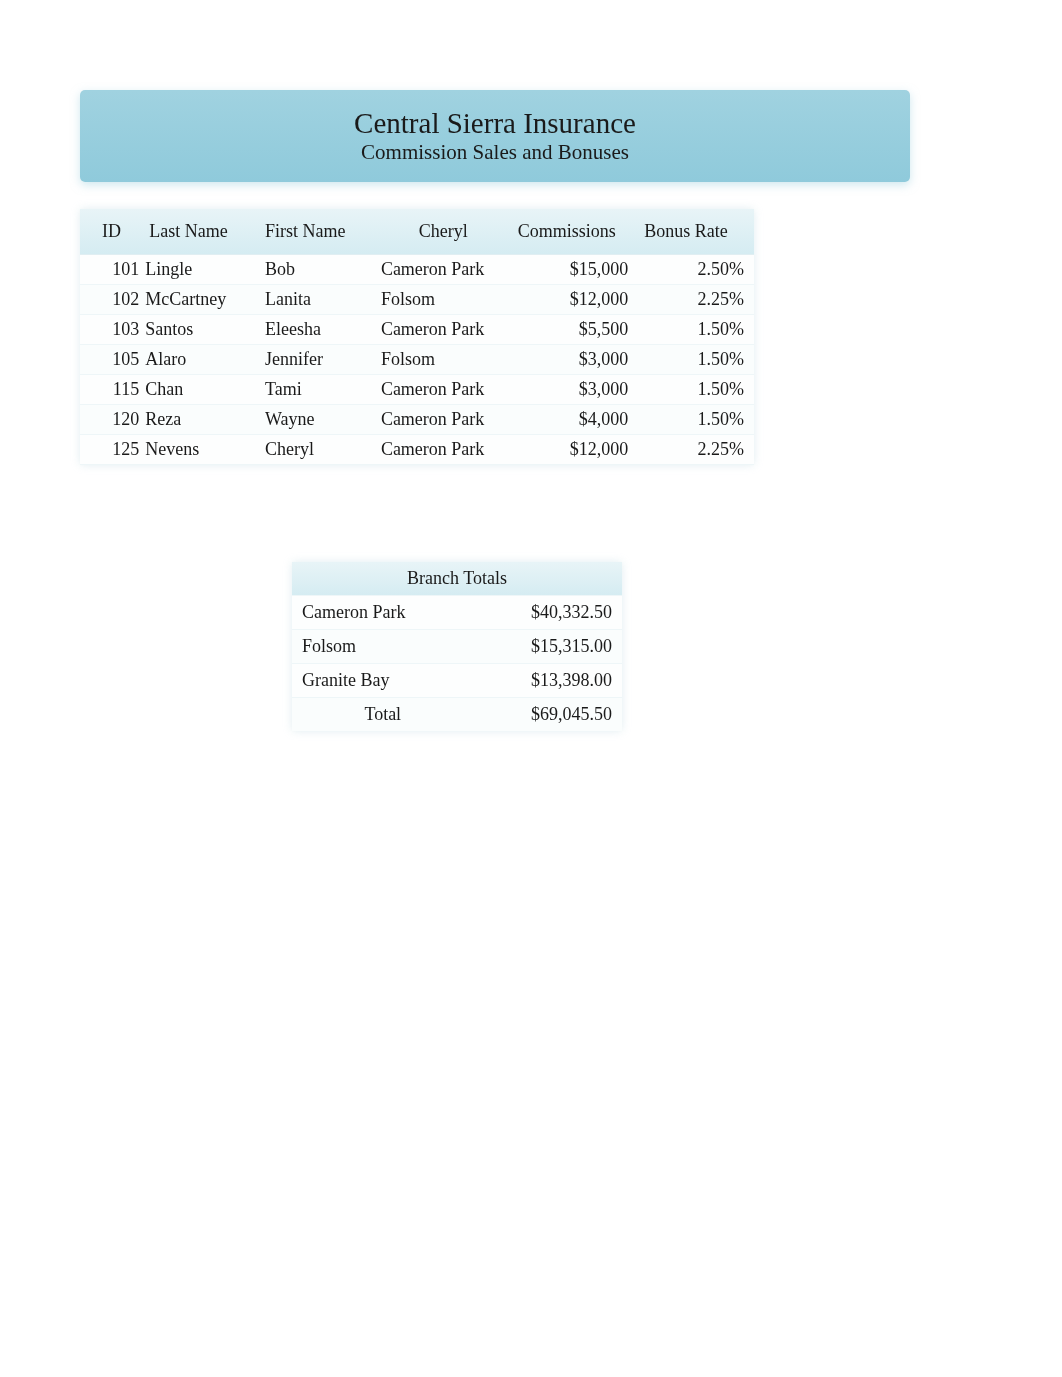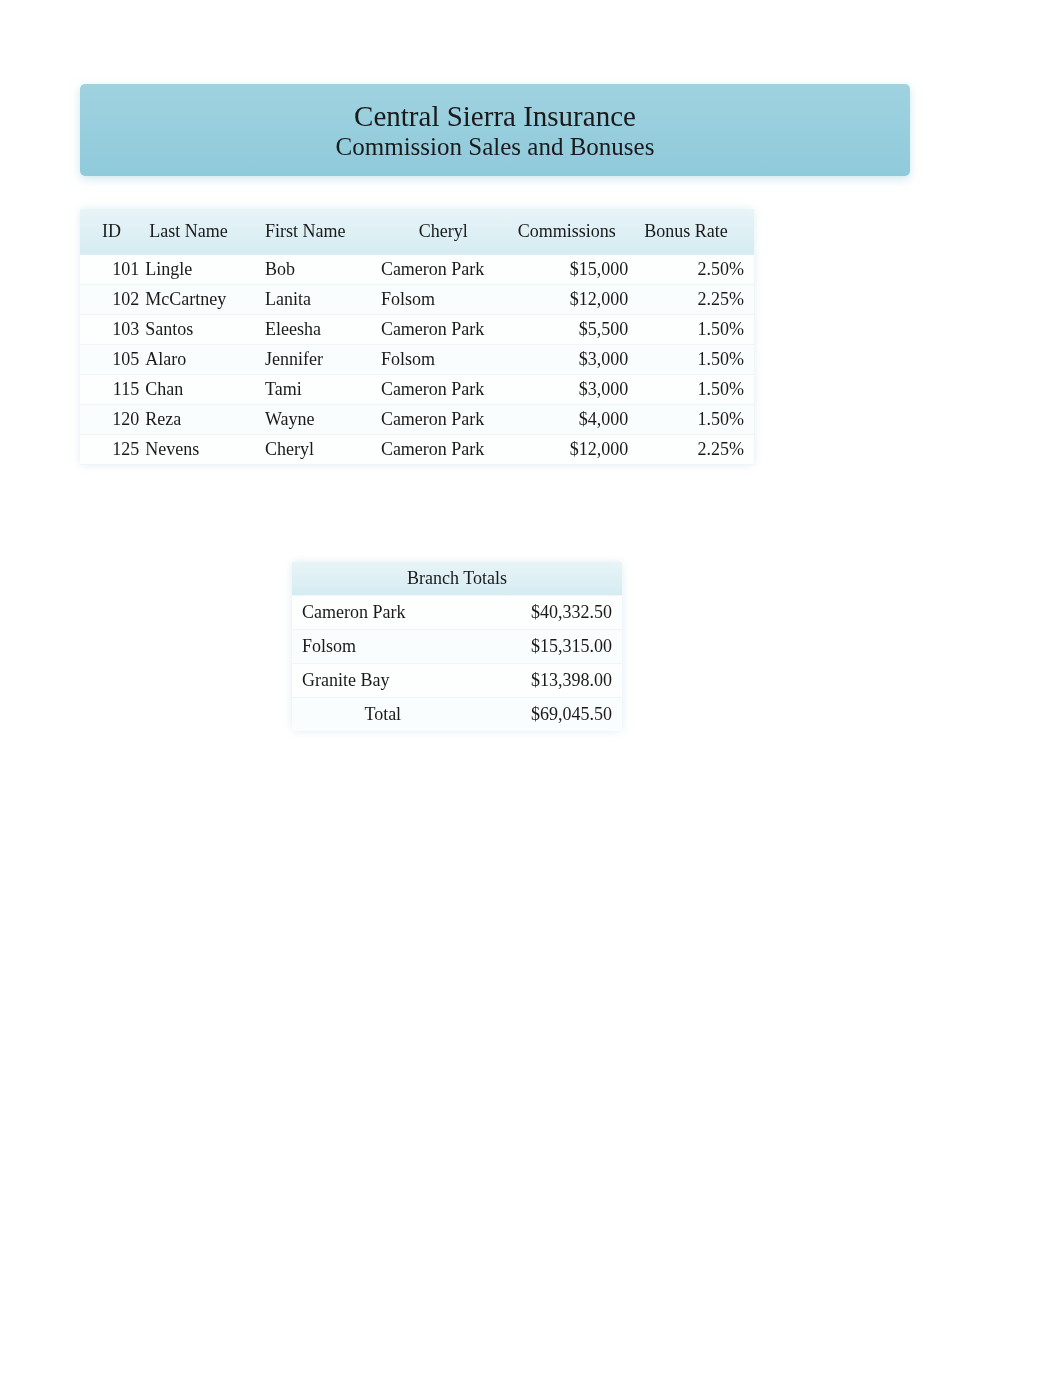--- a/index.html
+++ b/index.html
@@ -11,41 +11,41 @@
     body {
       font-family: "Times New Roman", Times, serif;
       background: #ffffff;
       width: 1062px;
       height: 1377px;
       position: relative;
     }
 
     .title-banner {
       position: absolute;
-      top: 84px;
+      top: 90px;
       left: 80px;
       width: 830px;
       height: 92px;
       background: linear-gradient(to bottom, #a0d2e0 0%, #8fcadb 100%);
       border-radius: 5px;
       display: flex;
       flex-direction: column;
       justify-content: center;
       align-items: center;
       box-shadow: 0 3px 10px rgba(160,210,224,0.5);
     }
 
     .title-line1 {
       font-size: 29px;
       color: #1a1a1a;
       font-weight: 400;
     }
 
     .title-line2 {
-      font-size: 25px;
+      font-size: 21px;
       color: #1a1a1a;
       font-weight: 400;
     }
 
     .data-table {
       position: absolute;
       top: 209px;
       left: 80px;
       width: 674px;
       border-collapse: separate;

